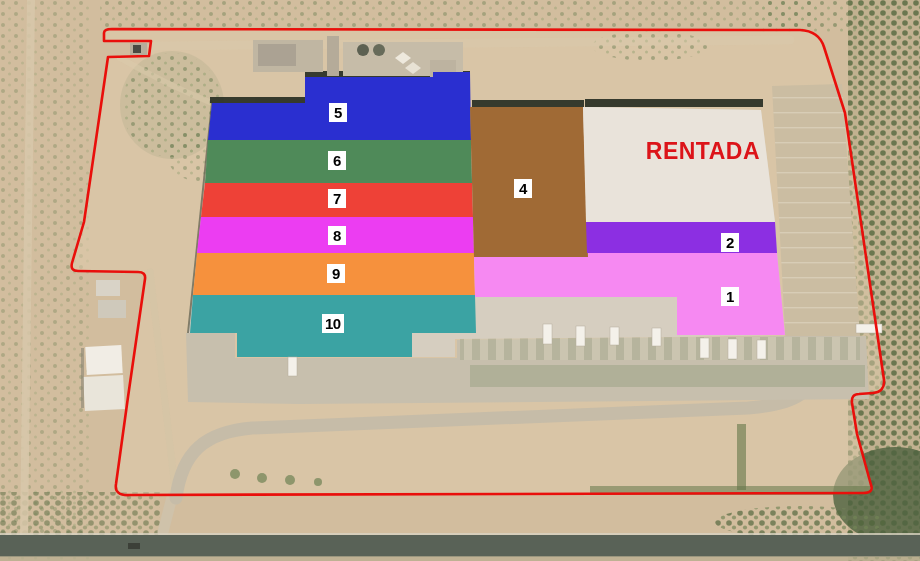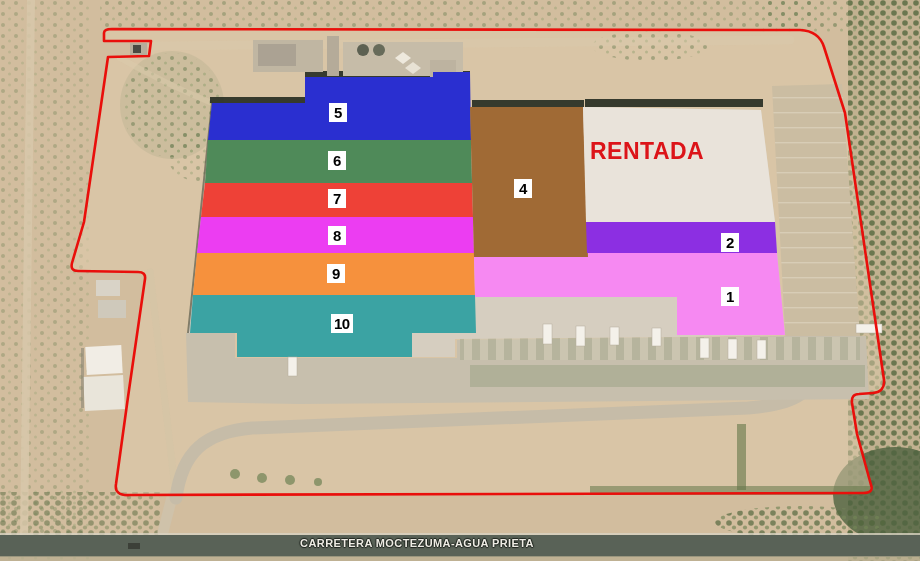--- a/index.html
+++ b/index.html
@@ -10,21 +10,21 @@
   }
   .stage svg{position:absolute;left:0;top:0;display:block;}
   .zlabel{
     position:absolute;background:#ffffff;color:#000;
     font-weight:900;font-size:15px;line-height:15px;
     padding:2px 3px;text-align:center;min-width:12px;
     letter-spacing:-0.5px;
   }
   .leased-label{
     position:absolute;left:590px;top:138px;width:170px;
-    text-align:left;color:#dc1419;font-weight:900;
+    text-align:right;color:#dc1419;font-weight:900;
     font-size:23px;line-height:26px;letter-spacing:0.5px;
   }
   .road-label{
     position:absolute;left:267px;top:537px;width:300px;
     text-align:center;color:#eeece4;font-weight:bold;
     font-size:11px;letter-spacing:0.4px;
     text-shadow:0 1px 1px rgba(25,30,25,.95),1px 0 1px rgba(25,30,25,.85),
                 -1px 0 1px rgba(25,30,25,.85),0 -1px 1px rgba(25,30,25,.85);
   }
 </style>
@@ -164,24 +164,23 @@
     </g>
 
     <path d="M 112,29 L 800,30 Q 819,31 824,47 L 845,113 L 884,380 Q 885,392 873,393 L 859,394 Q 851,394 852,403 L 857,434 L 871,485 Q 874,493 863,493 L 130,495 Q 114,496 116,484 L 128,397 L 145,279 Q 146,272 138,272 L 78,271 Q 70,271 72,263 L 84,222 L 108,57 L 149,56 L 151,41 L 104,41 L 104,33 Q 104,29 112,29 Z" fill="none" stroke-width="2.6" stroke-linejoin="round" stroke="#e90f0b"></path>
   </svg>
 
   <div class="zlabel" style="left:329px;top:103px;">5</div>
   <div class="zlabel" style="left:328px;top:151px;">6</div>
   <div class="zlabel" style="left:328px;top:189px;">7</div>
   <div class="zlabel" style="left:328px;top:226px;">8</div>
   <div class="zlabel" style="left:327px;top:264px;">9</div>
-  <div class="zlabel" style="left:331px;top:314px;">10</div>
+  <div class="zlabel" style="left:322px;top:314px;">10</div>
   <div class="zlabel" style="left:514px;top:179px;">4</div>
   <div class="zlabel" style="left:721px;top:233px;">2</div>
   <div class="zlabel" style="left:721px;top:287px;">1</div>
 
   <div class="leased-label">
     <div>RENTADA</div>
   </div>
 
-  <div class="road-label">CARRETERA MOCTEZUMA-AGUA PRIETA</div>
 
 </div>
 
 </body></html>

